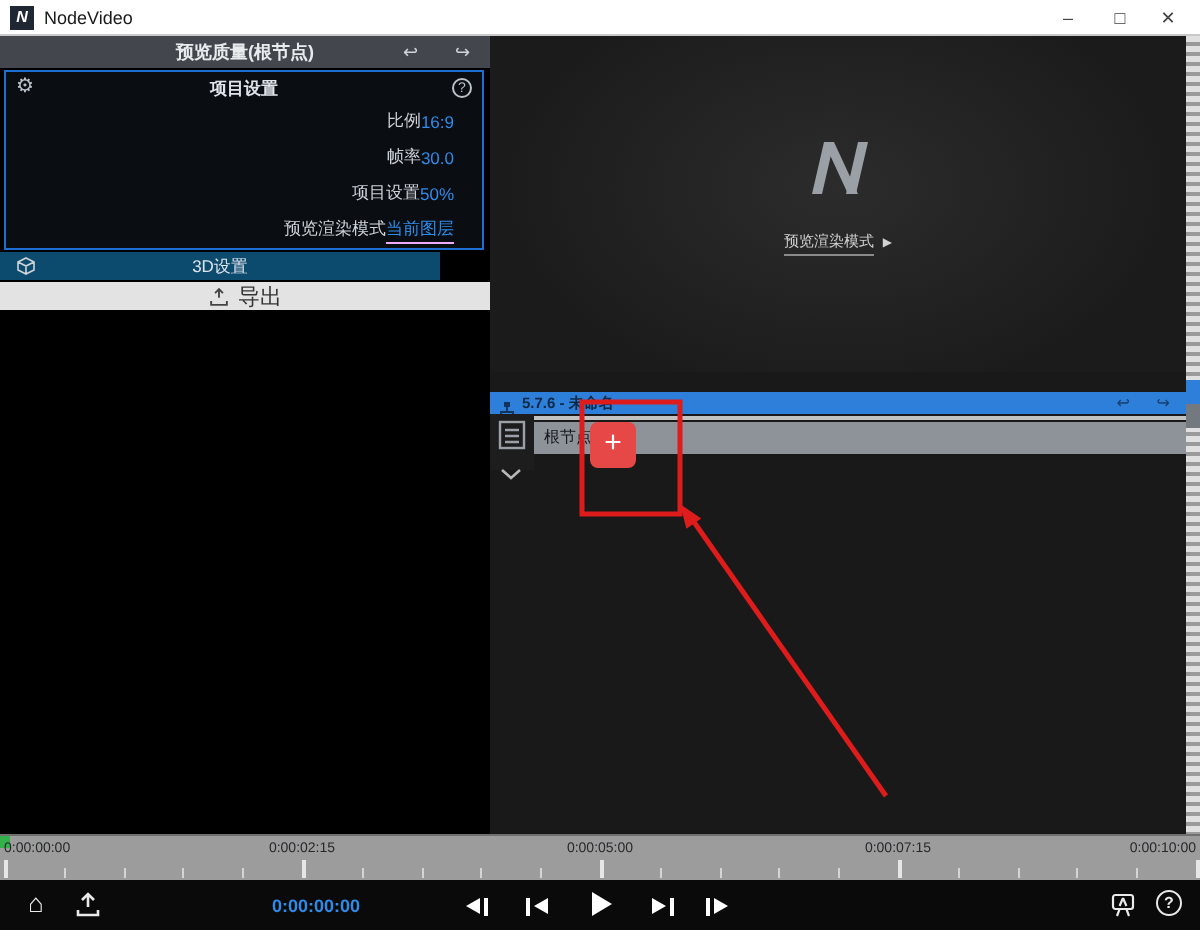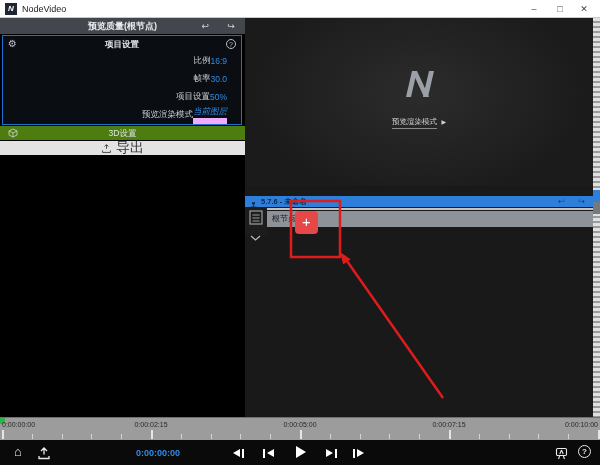--- a/index.html
+++ b/index.html
@@ -18,24 +18,24 @@
   .lp-header { position:absolute; left:0; top:0; width:245px; height:16px; background:#43474d; color:#e8ebee; font-size:9px; font-weight:bold; text-align:center; line-height:16px; }
   .lp-undo { position:absolute; right:36px; top:0; font-size:9px; color:#cfd4d9; line-height:16px; font-weight:normal; }
   .lp-redo { position:absolute; right:10px; top:0; font-size:9px; color:#cfd4d9; line-height:16px; font-weight:normal; }
   .ps-box { position:absolute; left:2px; top:17px; width:240px; height:90px; border:1px solid #1d6fd6; background:#0a0d12; }
   .ps-header { position:relative; height:16px; line-height:16px; text-align:center; color:#dfe4ea; font-size:8.5px; font-weight:bold; }
   .ps-gear { position:absolute; left:5px; top:0; font-size:10px; color:#b9c1c9; font-weight:normal; }
   .ps-help { position:absolute; right:5px; top:3px; width:10px; height:10px; border:1px solid #b9c1c9; border-radius:50%; color:#b9c1c9; font-size:7px; line-height:9px; text-align:center; font-weight:normal; }
   .ps-row { height:18px; display:flex; align-items:center; justify-content:flex-end; padding:0 14px 0 5px; }
   .ps-label { color:#ccd3d9; font-size:8.5px; }
   .ps-value { color:#2d8ceb; font-size:8.5px; }
-  .ps-value.u { border-bottom:6px solid #f0abfc;font-style:italic; }
-  .s3d-bar { position:absolute; left:0; top:108px; width:245px; height:14px; background:#4d7c0f; color:#dfe4ea; font-size:8.5px; text-align:center; line-height:14px; }
+  .ps-value.u { border-bottom:1px solid #f0abfc; }
+  .s3d-bar { position:absolute; left:0; top:108px; width:220px; height:14px; background:#0c4a6e; color:#dfe4ea; font-size:8.5px; text-align:center; line-height:14px; }
   .s3d-icon { position:absolute; left:8px; top:2px; }
-  .export-bar { position:absolute; left:0; top:123px; width:245px; height:14px; background:#e3e3e3; color:#333; font-size:14px; display:flex; align-items:center; justify-content:center; gap:4px; }
+  .export-bar { position:absolute; left:0; top:123px; width:245px; height:14px; background:#e3e3e3; color:#333; font-size:11px; display:flex; align-items:center; justify-content:center; gap:4px; }
 
   
   .right-area { position:absolute; left:245px; top:18px; width:348px; height:399px; background:#191919; }
   .preview { position:absolute; left:0; top:0; width:348px; height:168px; background:radial-gradient(ellipse 65% 85% at 50% 45%, #2c2c2c 0%, #1b1b1b 75%); }
   .logo { position:absolute; left:158px; top:52px; }
   .guide { position:absolute; left:0; top:92px; width:348px; text-align:center; }
   .guide-inner { display:inline-block; color:#d2d2d2; font-size:7.5px; border-bottom:1px solid #8a8a8a; padding-bottom:1px; }
   .guide-arrow { color:#d2d2d2; font-size:6px; }
 
   .node-header { position:absolute; left:0; top:178px; width:348px; height:11px; background:#2e7fd9; }

